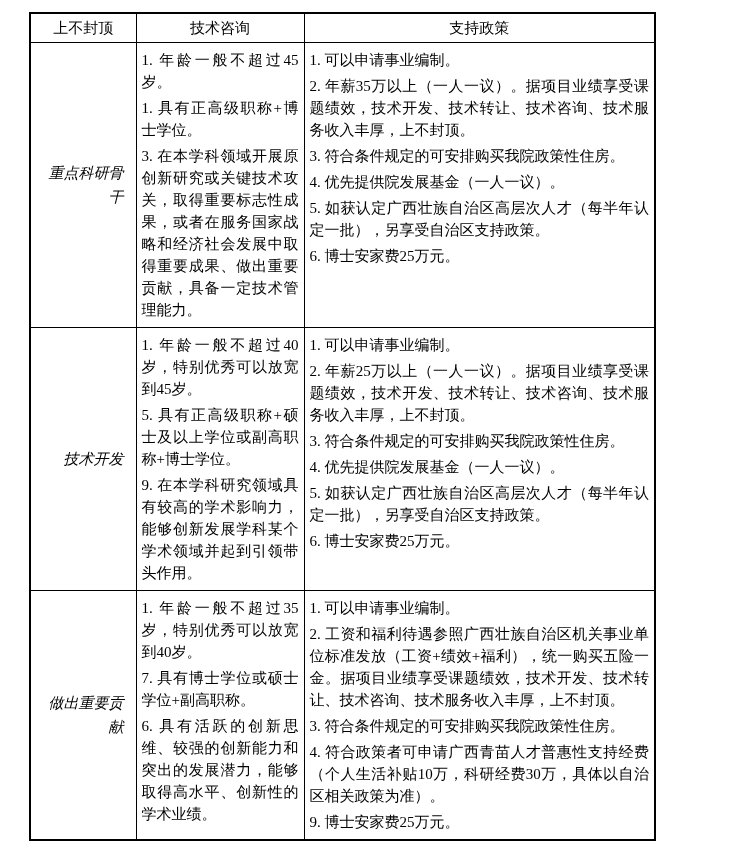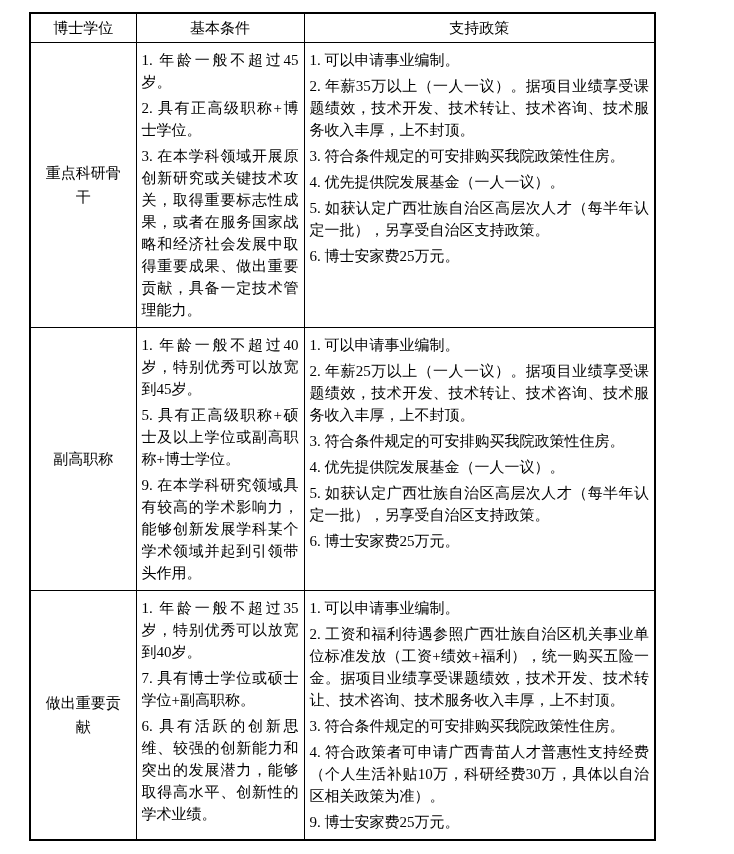--- a/index.html
+++ b/index.html
@@ -29,24 +29,25 @@
     font-size: 15px;
   }
   th.hdr {
     height: 26px;
     font-weight: normal;
     text-align: center;
     vertical-align: middle;
     padding: 1px 2px;
   }
   td.pos-cell {
-    text-align: center;
+    text-align: right;
     vertical-align: middle;
     padding: 12px 12px;
     line-height: 24px;
+    font-style: italic;
   }
   td.cond-cell, td.pol-cell {
     vertical-align: top;
     padding: 2px 5px;
   }
   td.cond-cell p, td.pol-cell p {
     margin: 4px 0;
     line-height: 22px;
     text-align: justify;
   }
@@ -55,44 +56,44 @@
 <body>
 
 <table class="doc-table">
   <colgroup>
     <col class="c1">
       <col class="c2">
       <col class="c3">
   </colgroup>
   <thead>
     <tr>
-      <th class="hdr">博士学位</th>
-      <th class="hdr">基本条件</th>
+      <th class="hdr">上不封顶</th>
+      <th class="hdr">技术咨询</th>
       <th class="hdr">支持政策</th>
     </tr>
   </thead>
   <tbody>
     <tr>
       <td class="pos-cell">重点科研骨干</td>
       <td class="cond-cell">
         <p>1. 年龄一般不超过45岁。</p>
-        <p>2. 具有正高级职称+博士学位。</p>
+        <p>1. 具有正高级职称+博士学位。</p>
         <p>3. 在本学科领域开展原创新研究或关键技术攻关，取得重要标志性成果，或者在服务国家战略和经济社会发展中取得重要成果、做出重要贡献，具备一定技术管理能力。</p>
       </td>
       <td class="pol-cell">
         <p>1. 可以申请事业编制。</p>
         <p>2. 年薪35万以上（一人一议）。据项目业绩享受课题绩效，技术开发、技术转让、技术咨询、技术服务收入丰厚，上不封顶。</p>
         <p>3. 符合条件规定的可安排购买我院政策性住房。</p>
         <p>4. 优先提供院发展基金（一人一议）。</p>
         <p>5. 如获认定广西壮族自治区高层次人才（每半年认定一批），另享受自治区支持政策。</p>
         <p>6. 博士安家费25万元。</p>
       </td>
     </tr>
     <tr>
-      <td class="pos-cell">副高职称</td>
+      <td class="pos-cell">技术开发</td>
       <td class="cond-cell">
         <p>1. 年龄一般不超过40岁，特别优秀可以放宽到45岁。</p>
         <p>5. 具有正高级职称+硕士及以上学位或副高职称+博士学位。</p>
         <p>9. 在本学科研究领域具有较高的学术影响力，能够创新发展学科某个学术领域并起到引领带头作用。</p>
       </td>
       <td class="pol-cell">
         <p>1. 可以申请事业编制。</p>
         <p>2. 年薪25万以上（一人一议）。据项目业绩享受课题绩效，技术开发、技术转让、技术咨询、技术服务收入丰厚，上不封顶。</p>
         <p>3. 符合条件规定的可安排购买我院政策性住房。</p>
         <p>4. 优先提供院发展基金（一人一议）。</p>

